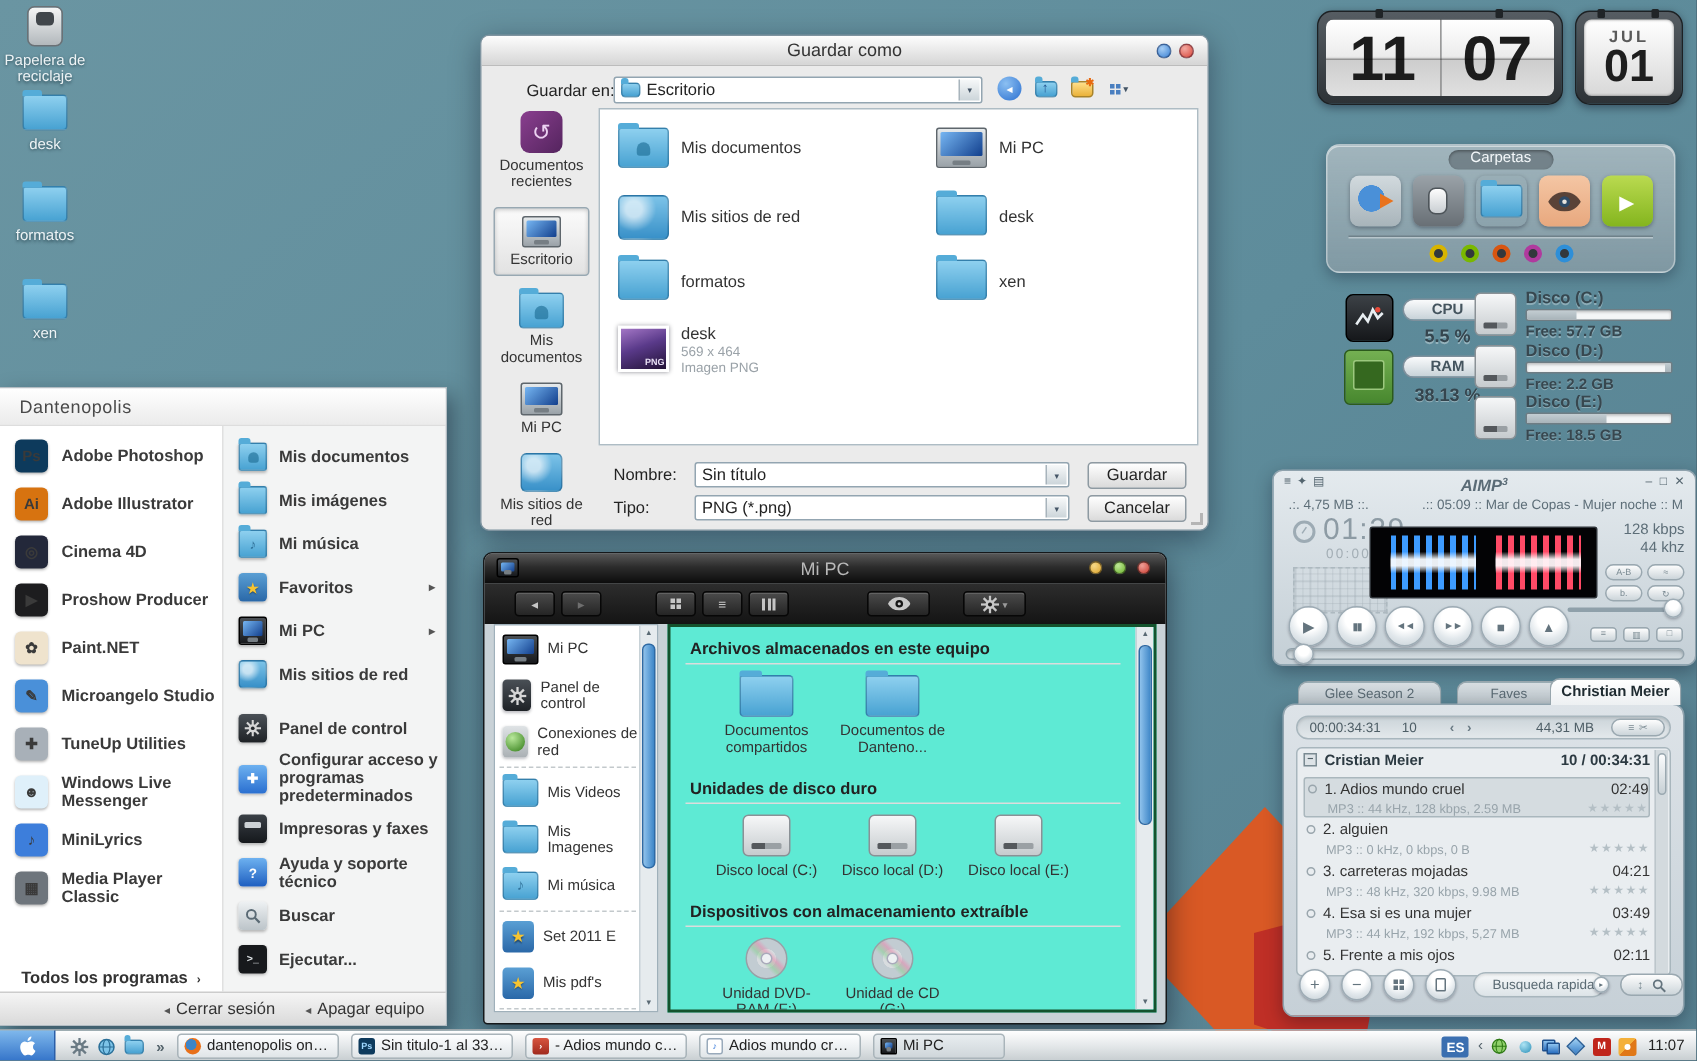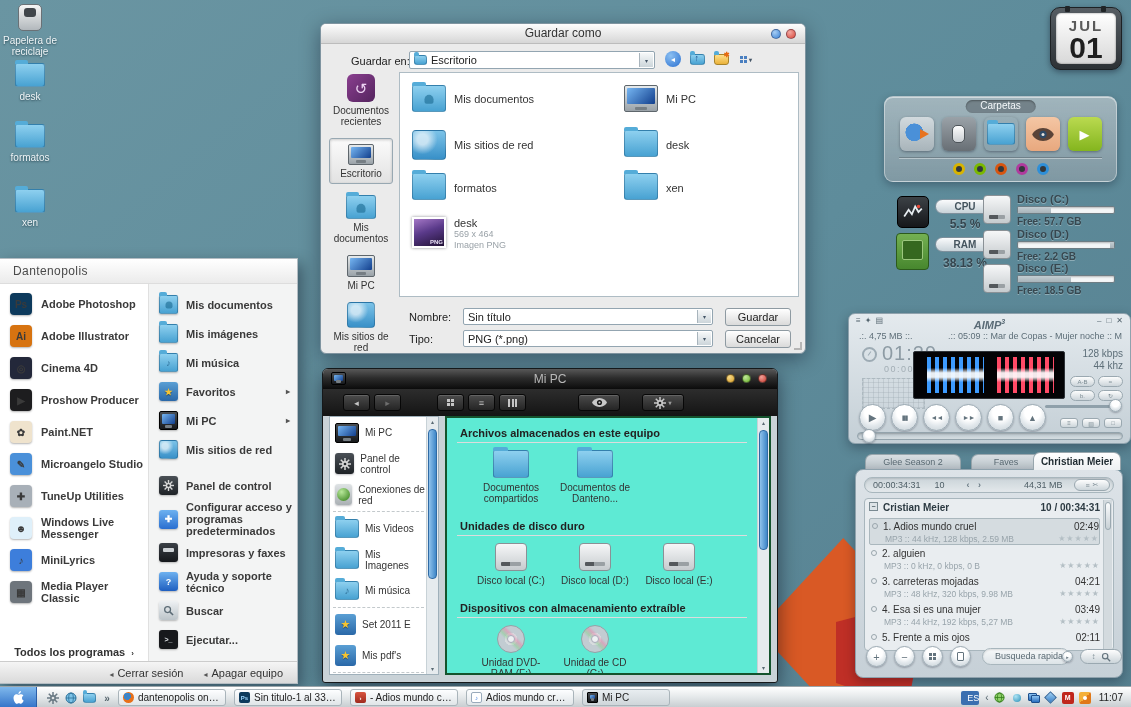--- a/index.html
+++ b/index.html
@@ -110,21 +110,21 @@
 
 .frame{background:linear-gradient(#565d63,#2d3236);border:1px solid #1d2124;border-radius:10px;box-shadow:0 2px 6px rgba(0,0,20,.4);padding:5px}
 #flip-clock{left:878px;top:7px;width:164px;height:63px}
 .flip-cards{position:relative;height:100%;border-radius:5px;overflow:hidden;display:flex;box-shadow:inset 0 0 2px rgba(0,0,0,.5)}
 .flip-half{flex:1;background:linear-gradient(#ffffff 0%,#ececec 48%,#cdcdcd 52%,#e0e0e0 100%);display:flex;align-items:center;justify-content:center;font-size:42px;font-weight:bold;color:#1c1c1c}
 .flip-half.l{border-right:1px solid #9a9a9a}
 .flip-cards::after{content:"";position:absolute;left:0;right:0;top:50%;height:1px;background:rgba(0,0,0,.28)}
 .knob{position:absolute;top:-2px;width:5px;height:6px;background:#202427;border-radius:1px}
 #calendar{left:1050px;top:7px;width:72px;height:63px}
 .cal-card{height:100%;border-radius:5px;background:linear-gradient(#ffffff,#d8d8d8);display:flex;flex-direction:column;align-items:center;justify-content:center;box-shadow:inset 0 0 2px rgba(0,0,0,.5)}
-.cal-month{font-size:15px;font-weight:bold;color:#5a5a5a;letter-spacing:2px}
+.cal-month{font-size:11px;font-weight:bold;color:#5a5a5a;letter-spacing:2px}
 .cal-day{font-size:30px;font-weight:bold;color:#1e1e1e;line-height:27px}
 
 
 #carpetas{left:884px;top:96px;width:233px;height:86px;border-radius:9px;background:linear-gradient(rgba(178,191,197,.8),rgba(146,160,168,.65));border:1px solid rgba(255,255,255,.4);box-shadow:inset 0 1px 0 rgba(255,255,255,.5),0 3px 9px rgba(0,0,20,.28)}
 .cp-title{position:absolute;top:3px;left:50%;transform:translateX(-50%);padding:0 15px;height:13px;line-height:12px;border-radius:7px;background:rgba(108,122,129,.85);box-shadow:inset 0 1px 2px rgba(0,0,0,.35);color:#f4f8fa;font-size:10px}
 .cp-icons{position:absolute;top:20px;left:0;right:0;display:flex;justify-content:center;gap:8px}
 .cp-ic{width:34px;height:34px;border-radius:6px;box-shadow:0 1px 3px rgba(0,0,20,.35);position:relative;display:flex;align-items:center;justify-content:center}
 .cp1{background:radial-gradient(circle at 42% 45%,#4a90d8 0 32%,rgba(0,0,0,0) 33%),linear-gradient(#d2dade,#a8b4ba)}
 .cp1::after{content:"";position:absolute;right:5px;top:12px;width:0;height:0;border-left:9px solid #e8731e;border-top:5px solid transparent;border-bottom:5px solid transparent}
 .cp2{background:linear-gradient(#9aa2a8,#686f75)}
@@ -209,21 +209,21 @@
 
 
 #taskbar{left:0;top:686px;width:1131px;height:21px;background:linear-gradient(#ffffff,#e2e6e8 55%,#c8ced1);border-top:1px solid #9aa5aa}
 .tb-start{position:absolute;left:0;top:0;width:37px;height:21px;background:linear-gradient(#7fb8ec,#3272c8);border-right:1px solid #2a5ea8;display:flex;align-items:center;justify-content:center}
 .tb-q{position:absolute;top:4px;display:flex;align-items:center;justify-content:center;width:14px;height:14px}
 .tb-task{position:absolute;top:2px;height:17px;background:linear-gradient(#fdfeff,#e0e5e8);border:1px solid #a9b4ba;border-radius:3px;display:flex;align-items:center;gap:4px;padding:0 4px;font-size:10px;color:#222;white-space:nowrap;overflow:hidden}
 .tb-task .lab{overflow:hidden;text-overflow:ellipsis}
 .tico{width:11px;height:11px;flex:0 0 auto;border-radius:2px;display:flex;align-items:center;justify-content:center;font-size:6px;font-weight:bold}
 .ff{border-radius:50%;background:radial-gradient(circle at 40% 40%,#3d85c8 0 38%,#e8701a 40%)}
 .tray{position:absolute;right:0;top:0;height:21px;display:flex;align-items:center}
-.es-badge{width:18px;height:14px;background:#3b6fb0;border-radius:2px;color:#fff;font-size:9px;font-weight:normal;text-align:right;line-height:14px}
+.es-badge{width:18px;height:14px;background:#3b6fb0;border-radius:2px;color:#fff;font-size:9px;font-weight:bold;text-align:center;line-height:14px}
 .tray-ic{width:12px;height:12px;margin-left:5px;display:flex;align-items:center;justify-content:center;border-radius:2px;font-size:7px;font-weight:bold}
 .tb-time{font-size:10px;color:#222;margin:0 8px 0 8px}
 .chev{font-size:10px;color:#55646c;margin-left:6px}
 .dual{position:relative;width:12px;height:12px}
 .dual::before,.dual::after{content:"";position:absolute;width:7px;height:6px;background:linear-gradient(#8ec4f0,#2a6fc0);border:1px solid #1d4f8c;border-radius:1px}
 .dual::before{left:0;top:1px}.dual::after{right:0;bottom:1px}
 .diam{width:9px;height:9px;background:linear-gradient(135deg,#9fd0f4,#3a80c8);transform:rotate(45deg);border:1px solid #2a6098}
 </style>
 </head>
 <body>
@@ -243,20 +243,28 @@
   </div>
   <div class="dicon" style="left:1px;top:124px">
     <span class="icfold" style="width:30px;height:24px"></span>
     <span>formatos</span>
   </div>
   <div class="dicon" style="left:1px;top:189px">
     <span class="icfold" style="width:30px;height:24px"></span>
     <span>xen</span>
   </div>
 
+  <div class="abs frame" id="flip-clock">
+    <span class="knob" style="left:38px"></span>
+    <span class="knob" style="left:118px"></span>
+    <div class="flip-cards">
+      <div class="flip-half l">11</div>
+      <div class="flip-half">07</div>
+    </div>
+  </div>
   <div class="abs frame" id="calendar">
     <span class="knob" style="left:14px"></span>
     <span class="knob" style="left:50px"></span>
     <div class="cal-card">
       <div class="cal-month">JUL</div>
       <div class="cal-day">01</div>
     </div>
   </div>
 
   <div class="abs" id="carpetas">

